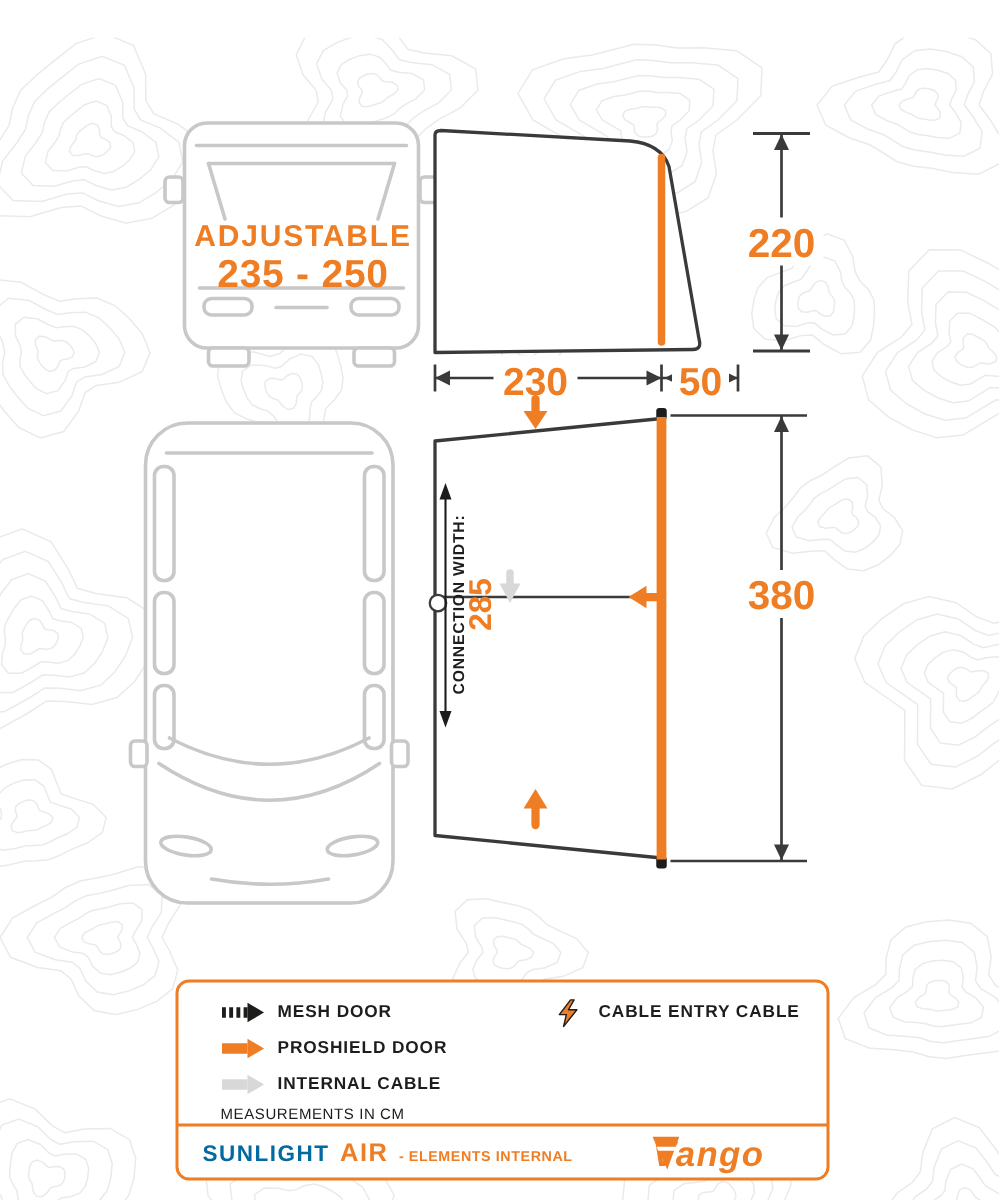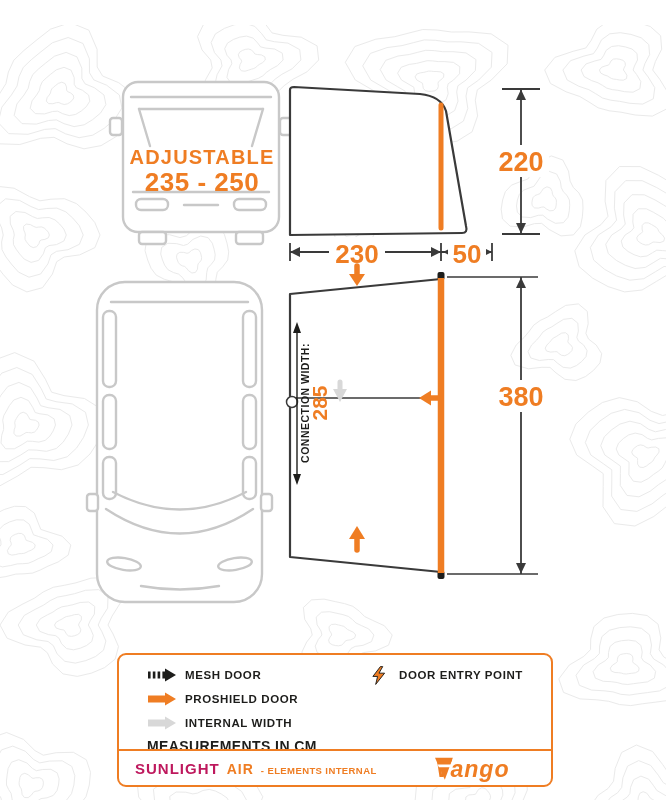--- a/index.html
+++ b/index.html
@@ -14,30 +14,30 @@
 
   .legend {
     position:absolute; left:117px; top:628px; width:436px; height:134px;
     box-sizing:border-box; border:2.5px solid #EF7D23; border-radius:9px;
     background:#ffffff; z-index:2;
   }
   .legend-items { position:absolute; left:28px; top:8px; }
   .legend-row { display:flex; align-items:center; height:24px; }
   .licon { width:32px; display:flex; align-items:center; }
   .llabel { font-size:11.5px; font-weight:bold; letter-spacing:0.6px; color:#1D1D1B; margin-left:6px; }
-  .lnote { font-size:14px; font-weight:bold; letter-spacing:0.4px; color:#1D1D1B; margin-top:3px; }
+  .lnote { font-size:10px; font-weight:normal; letter-spacing:0.4px; color:#1D1D1B; margin-top:3px; }
   .legend-cable { position:absolute; left:252px; top:8px; display:flex; align-items:center; height:24px; }
   .legend-divider { position:absolute; left:-1px; right:-1px; top:94px; border-top:2.5px solid #EF7D23; }
   .legend-footer {
     position:absolute; left:0; right:0; top:97px; bottom:0;
     display:flex; align-items:center; justify-content:space-between; padding:0 16px;
   }
   .product-line { display:flex; align-items:baseline; }
-  .product-name { font-size:15px; font-weight:bold; letter-spacing:1px; color:#be185d; }
-  .product-series { font-size:14px; font-weight:bold; letter-spacing:1px; color:#EF7D23; margin-left:7px; }
+  .product-name { font-size:15px; font-weight:bold; letter-spacing:1px; color:#0369a1; }
+  .product-series { font-size:17px; font-weight:bold; letter-spacing:1px; color:#EF7D23; margin-left:7px; }
   .product-subtitle { font-size:9.5px; font-weight:bold; letter-spacing:0.4px; color:#EF7D23; margin-left:7px; }
   .brand-logo { display:flex; align-items:center; }
 </style>
 </head>
 <body>
 
 <div class="canvas">
 
   <svg id="topo-bg" width="666" height="800" viewBox="0 0 666 800">
       <path d="M73.2,70.0L73.8,72.9L72.2,75.4L69.8,77.4L67.3,78.9L64.2,79.5L61.2,78.6L58.9,77.5L56.6,77.6L52.9,78.7L48.6,78.6L46.3,76.1L47.1,72.7L49.2,70.0L50.5,68.0L50.9,65.9L51.8,63.9L53.6,62.1L55.7,60.4L58.3,58.4L61.8,57.2L65.1,58.6L66.5,61.9L66.6,65.1L67.5,66.6L70.4,67.8L73.2,70.0Z" fill="none" stroke="#EAEAEA" stroke-width="1"></path>
@@ -261,32 +261,32 @@
         </span>
         <span class="llabel">PROSHIELD DOOR</span>
       </div>
       <div class="legend-row">
         <span class="licon">
           <svg width="30" height="14" viewBox="0 0 30 14">
             <line x1="1" y1="7" x2="18" y2="7" stroke="#D8D8D8" stroke-width="7"></line>
             <polygon points="18,0.5 18,13.5 29,7" fill="#D8D8D8"></polygon>
           </svg>
         </span>
-        <span class="llabel">INTERNAL WIDTH</span>
+        <span class="llabel">INTERNAL CABLE</span>
       </div>
       <div class="lnote">MEASUREMENTS IN CM</div>
     </div>
 
     <div class="legend-cable">
       <span class="licon" style="width:22px">
         <svg width="15" height="19" viewBox="0 0 16 20">
           <polygon points="10,0.5 2,11 7,11 5,19.5 14.5,7.5 8.5,7.5 12.5,0.5" fill="#EF7D23" stroke="#1D1D1B" stroke-width="1" stroke-linejoin="round"></polygon>
         </svg>
       </span>
-      <span class="llabel">DOOR ENTRY POINT</span>
+      <span class="llabel">CABLE ENTRY CABLE</span>
     </div>
 
     <div class="legend-divider"></div>
 
     <div class="legend-footer">
       <div class="product-line">
         <span class="product-name">SUNLIGHT</span>
         <span class="product-series">AIR</span>
         <span class="product-subtitle">- ELEMENTS INTERNAL</span>
       </div>

